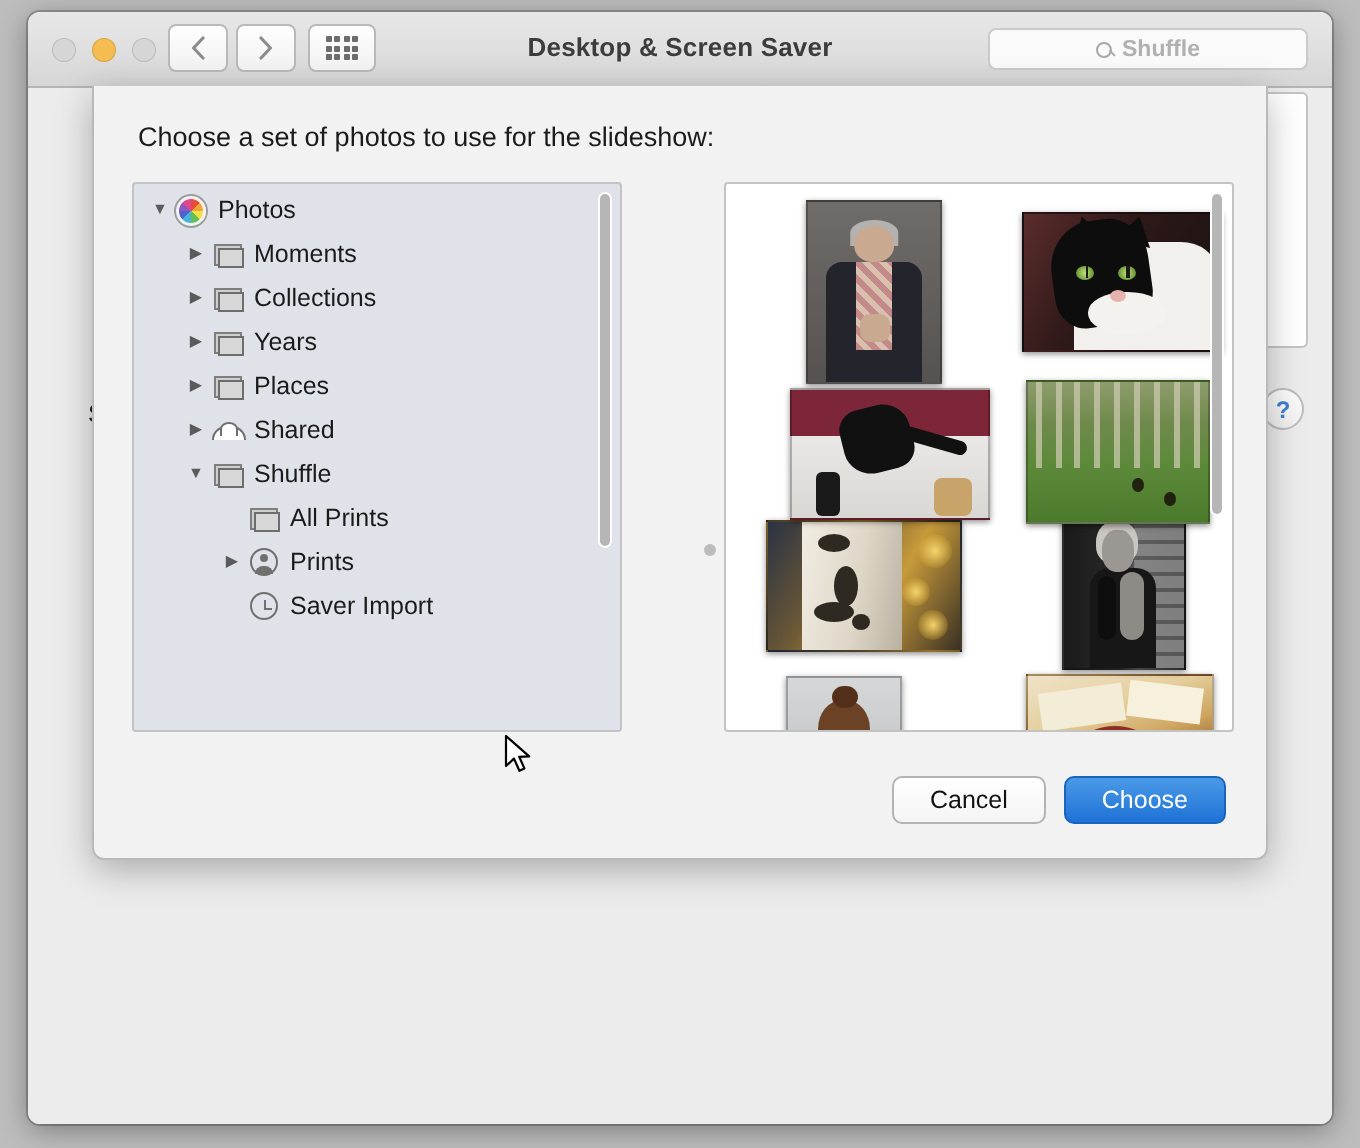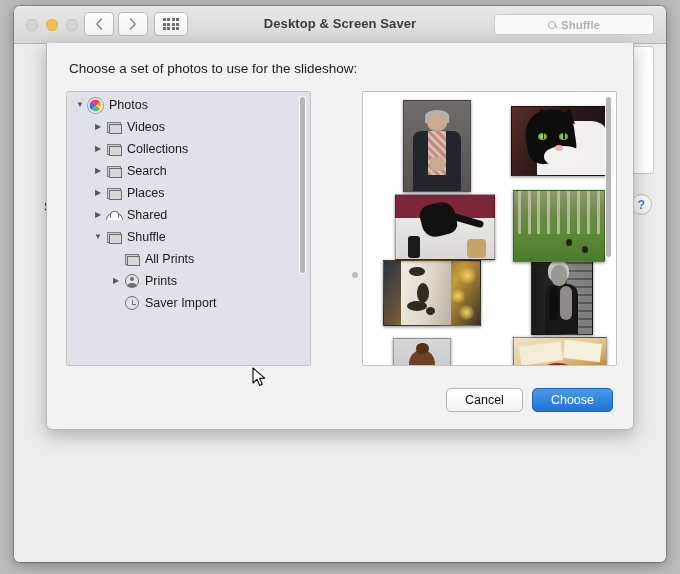--- a/index.html
+++ b/index.html
@@ -453,37 +453,37 @@
                   <span class="icon-photos"></span>
                 </span>
                 <span>Photos</span>
               </div>
               <div class="tree-row">
                 <span style="flex: 0 0 24px;"></span>
                 <span class="disc">▶</span>
                 <span class="ic">
                   <span class="icon-stack"></span>
                 </span>
-                <span>Videos</span>
+                <span>Moments</span>
               </div>
               <div class="tree-row">
                 <span style="flex: 0 0 24px;"></span>
                 <span class="disc">▶</span>
                 <span class="ic">
                   <span class="icon-stack"></span>
                 </span>
                 <span>Collections</span>
               </div>
               <div class="tree-row">
                 <span style="flex: 0 0 24px;"></span>
                 <span class="disc">▶</span>
                 <span class="ic">
                   <span class="icon-stack"></span>
                 </span>
-                <span>Search</span>
+                <span>Years</span>
               </div>
               <div class="tree-row">
                 <span style="flex: 0 0 24px;"></span>
                 <span class="disc">▶</span>
                 <span class="ic">
                   <span class="icon-stack"></span>
                 </span>
                 <span>Places</span>
               </div>
               <div class="tree-row">

